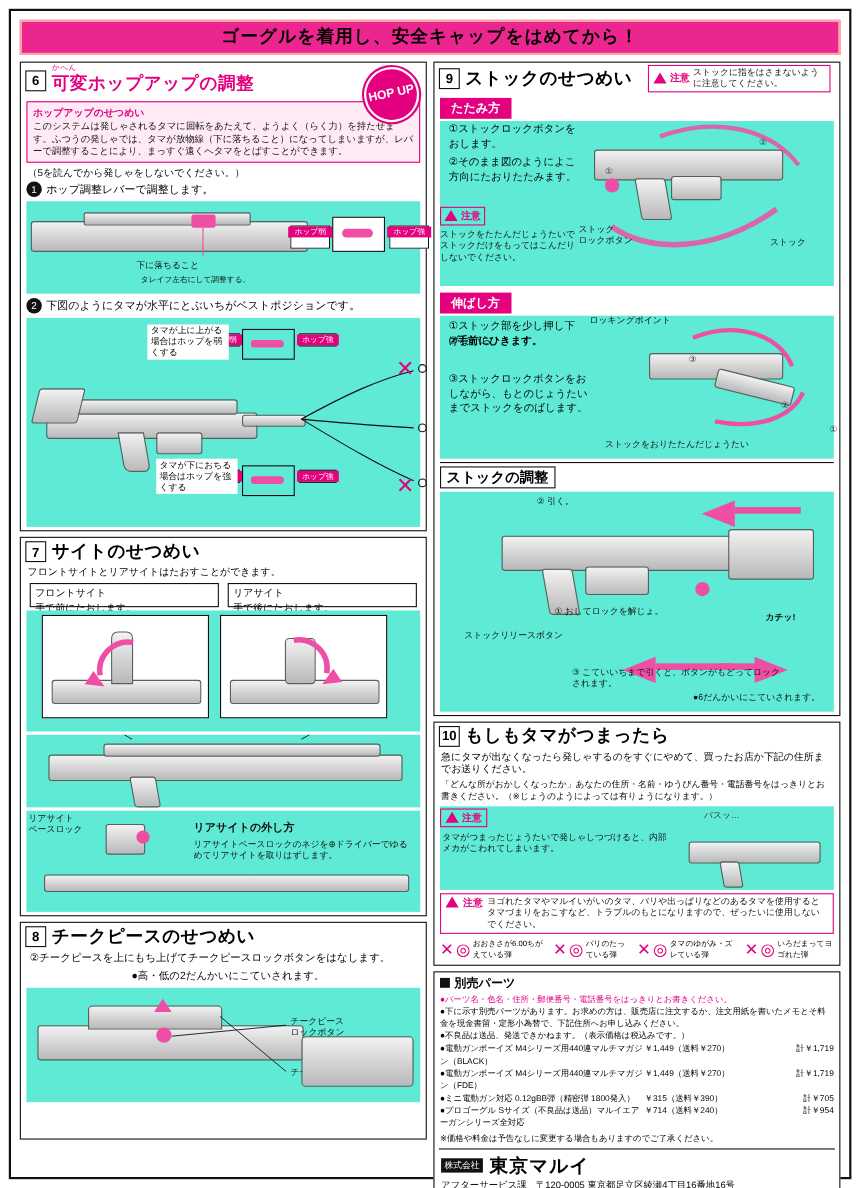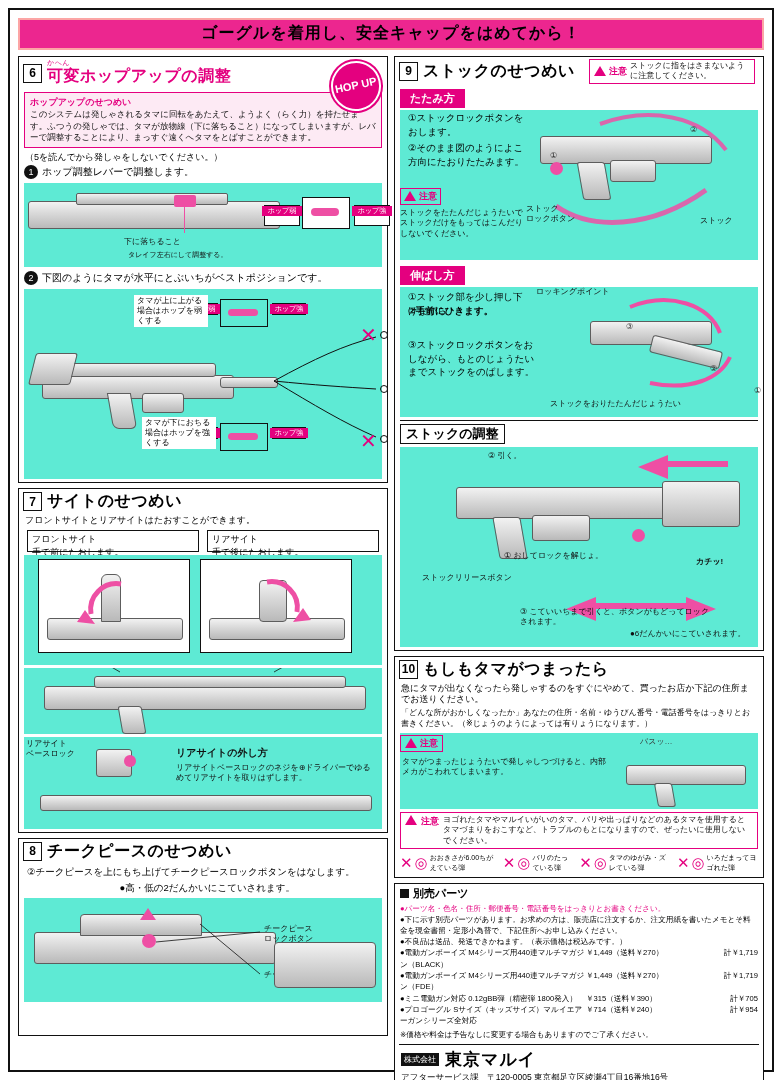--- a/index.html
+++ b/index.html
@@ -432,21 +432,21 @@
         <span class="nm">●電動ガンボーイズ M4シリーズ用440連マルチマガジン（FDE）</span>
         <span class="pr">￥1,449（送料￥270）</span>
         <span class="tt">計￥1,719</span>
       </div>
       <div class="priceline">
         <span class="nm">●ミニ電動ガン対応 0.12gBB弾（精密弾 1800発入）</span>
         <span class="pr">￥315（送料￥390）</span>
         <span class="tt">計￥705</span>
       </div>
       <div class="priceline">
-        <span class="nm">●プロゴーグル Sサイズ（キッズサイズ）マルイエアーガンシリーズ全対応</span>
+        <span class="nm">●プロゴーグル Sサイズ（不良品は送品）マルイエアーガンシリーズ全対応</span>
         <span class="pr">￥714（送料￥240）</span>
         <span class="tt">計￥954</span>
       </div>
       <div class="partsline" style="margin-top:2px;">※価格や料金は予告なしに変更する場合もありますのでご了承ください。</div>
 
       <div style="border-top:1.5px solid #111;margin:4px 4px 0 4px;padding:3px 2px;">
         <div class="brandrow">
           <span class="brandbox">株式会社</span>
           <span class="brandname">東京マルイ</span>
         </div>

